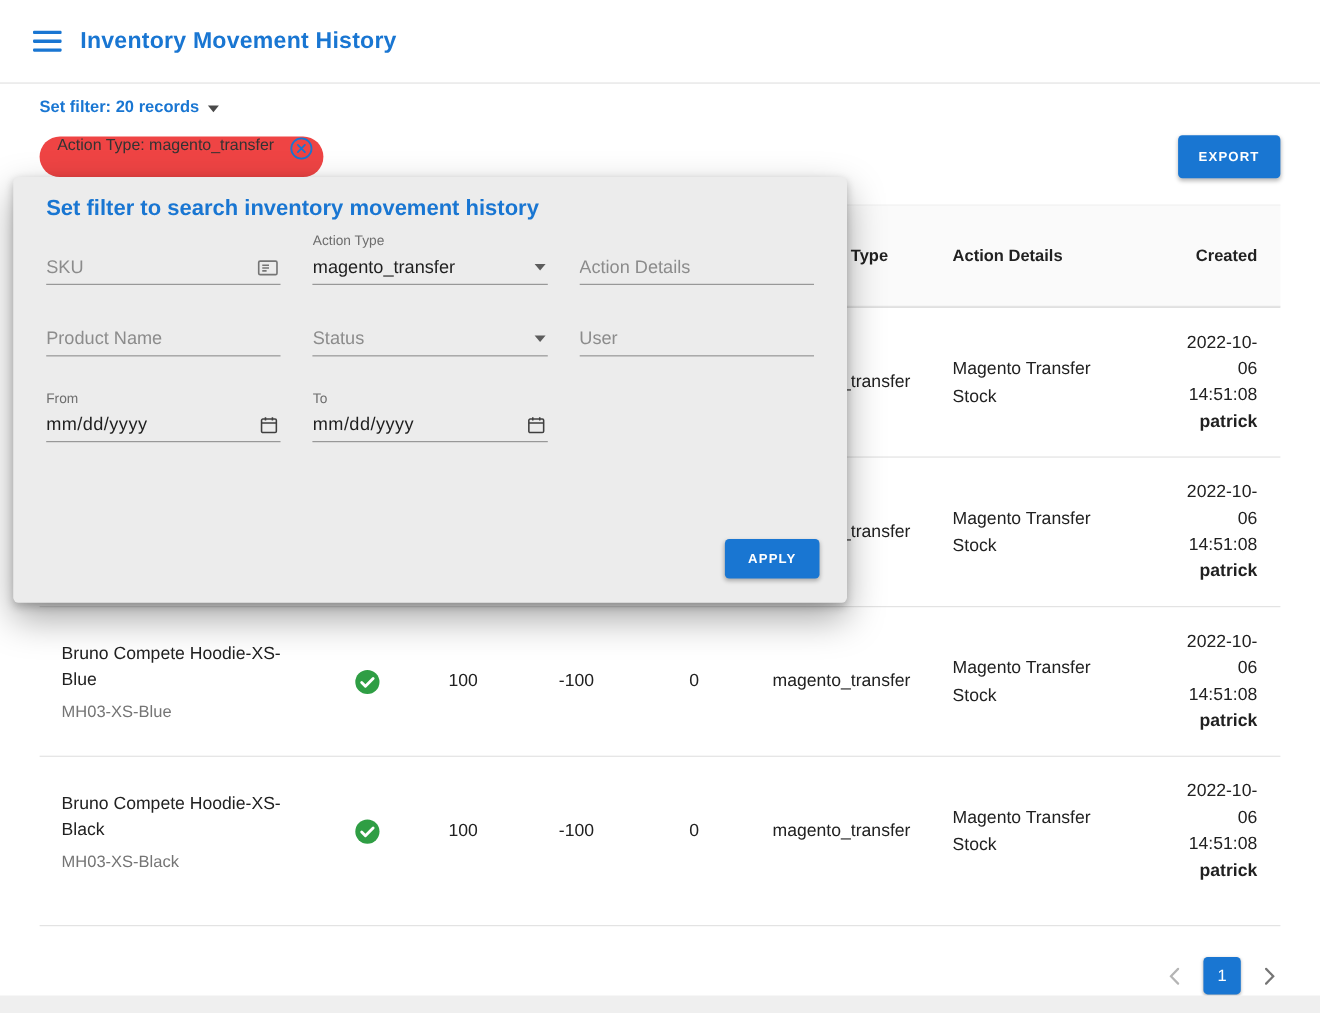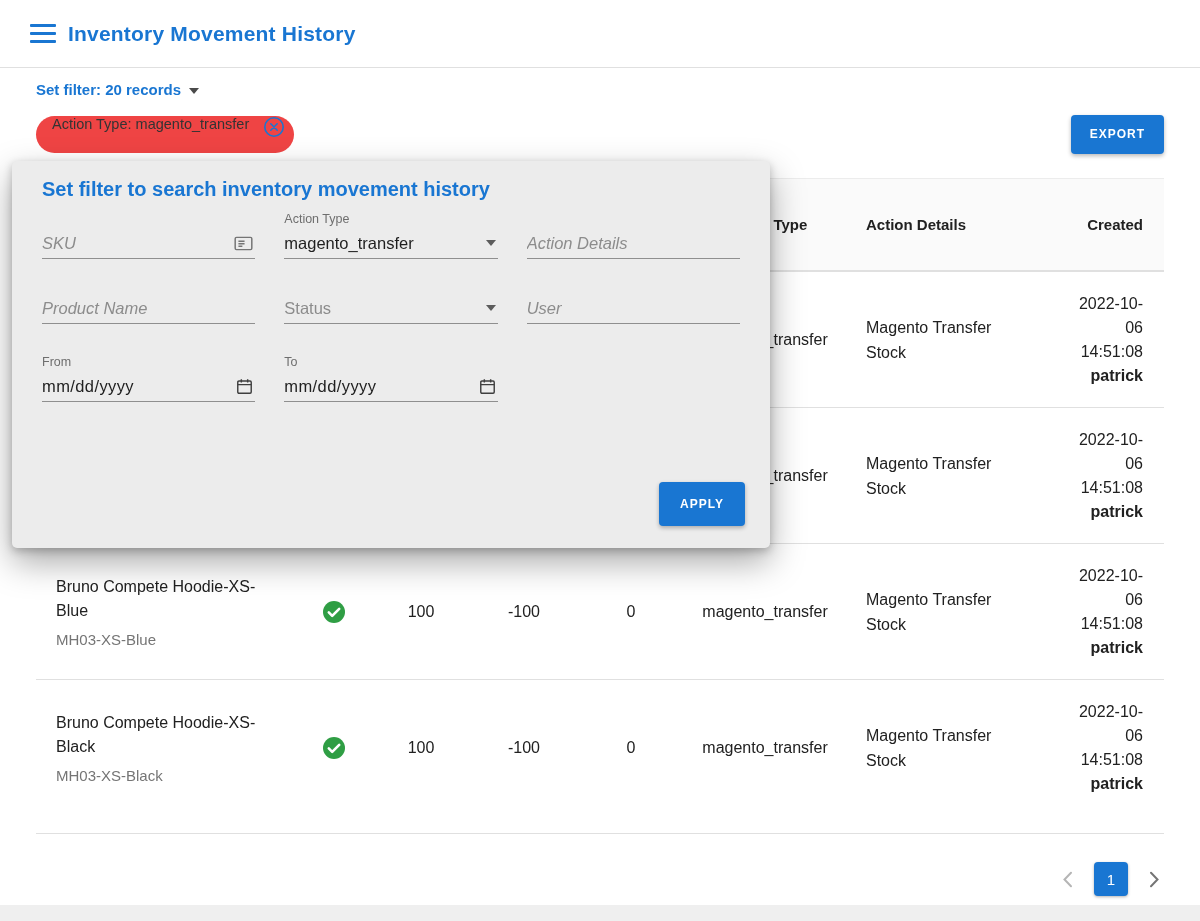--- a/index.html
+++ b/index.html
@@ -4,21 +4,21 @@
 <style>
   * { box-sizing: border-box; margin: 0; padding: 0; }
   html,body { width:1200px; height:921px; }
   body {
     font-family: "Liberation Sans", "DejaVu Sans", sans-serif;
     background:#ffffff; color:#212121; position:relative; overflow:hidden;
   }
   :root { --primary:#1976d2; --success:#2f9e44; }
 
   
-  .app-header { height:68px; display:flex; align-items:center; gap:12px;
+  .app-header { height:76px; display:flex; align-items:center; gap:17px;
     padding-left:30px; border-bottom:1px solid #e0e0e0; background:#fff; }
   .hamburger { width:26px; height:20px; display:flex; flex-direction:column; justify-content:space-between; cursor:pointer; }
   .hamburger span { display:block; height:3.4px; border-radius:1px; background:var(--primary); }
   .page-title { font-size:21px; font-weight:700; color:var(--primary); letter-spacing:0.2px; }
 
   
   .sub-bar { margin:13px 0 0 36px; display:inline-flex; align-items:center; gap:8px; cursor:pointer; }
   .sub-bar .label { font-size:15px; font-weight:700; color:var(--primary); }
   .caret-sm { width:0; height:0; border-left:5px solid transparent; border-right:5px solid transparent; border-top:6px solid #4a4a4a; margin-top:2px; }
 
@@ -60,29 +60,29 @@
   .fp-title { margin:17px 30px 0; font-size:20px; font-weight:700; color:var(--primary); }
   .fp-form { padding:0 30px; }
   .fp-row { display:flex; gap:29px; }
   .fp-row1 { margin-top:10px; }
   .fp-row2 { margin-top:34px; }
   .fp-row3 { margin-top:30px; }
   .field { width:215px; }
   .field-label { height:17px; font-size:12.5px; color:#6e6e6e; line-height:17px; }
   .field-control { height:31px; display:flex; align-items:center; border-bottom:1px solid #8f8f8f; position:relative; }
   .fc-input { border:none; outline:none; background:transparent; width:100%; padding:0 26px 0 0;
-    font-family:inherit; font-size:16.5px; color:#1f1f1f;font-style:italic; }
+    font-family:inherit; font-size:16.5px; color:#1f1f1f; }
   .fc-input::placeholder { color:#8c8c8c; opacity:1; }
   .select-value { flex:1; font-size:16.5px; color:#1f1f1f; }
   .select-placeholder { flex:1; font-size:16.5px; color:#8c8c8c; }
   .caret-down { width:0; height:0; border-left:5px solid transparent; border-right:5px solid transparent;
     border-top:6px solid #5c5c5c; margin-right:2px; }
   .date-value { flex:1; font-size:16.5px; color:#1f1f1f; letter-spacing:0.4px; }
   .field-trailing-icon { display:inline-flex; margin-right:1px; cursor:pointer; }
-  .btn-apply { position:absolute; right:25px; bottom:22px; height:44px; padding:0 21px; }
+  .btn-apply { position:absolute; right:25px; bottom:22px; height:36px; padding:0 21px; }
 
   
   .pagination { margin:28px 36px 0; display:flex; justify-content:flex-end; align-items:center; gap:17px; }
   .page-btn { width:34px; height:34px; border-radius:4px; background:var(--primary); color:#fff; font-size:15px;
     display:flex; align-items:center; justify-content:center; box-shadow:0 1px 3px rgba(0,0,0,0.3); cursor:pointer; }
   .pg-chevron { display:inline-flex; align-items:center; cursor:pointer; padding:4px; }
   .bottom-strip { position:absolute; left:0; right:0; bottom:0; height:16px; background:#efefef; }
 </style>
 </head>
 <body>

